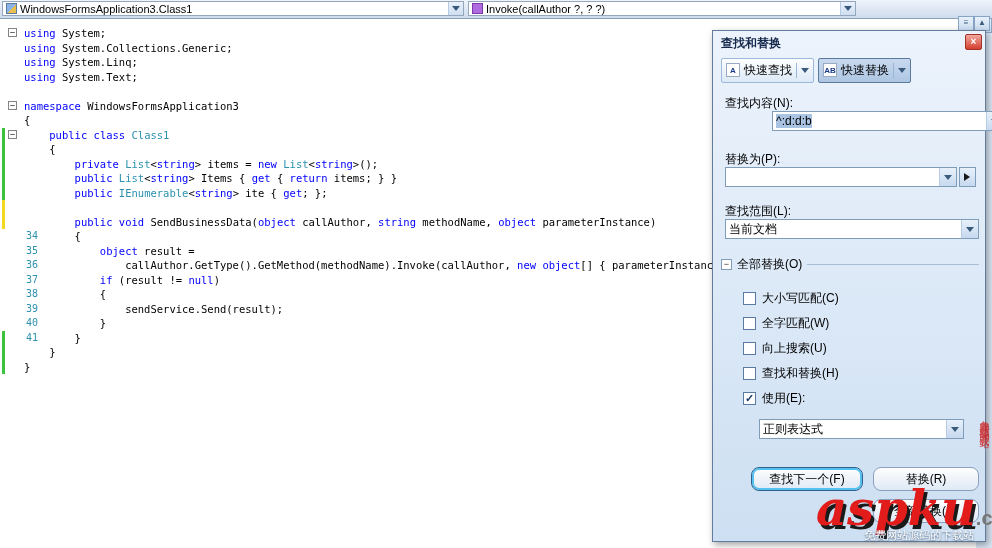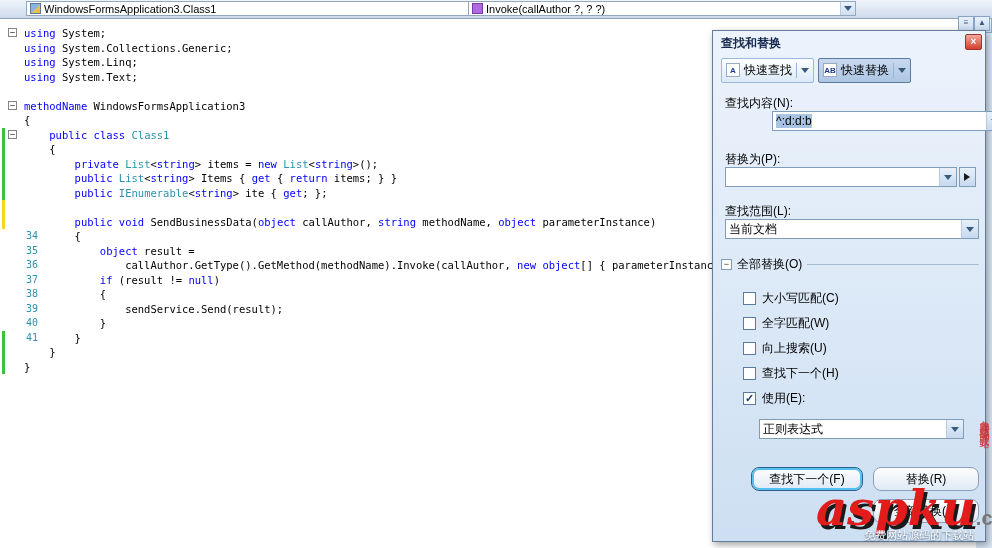--- a/index.html
+++ b/index.html
@@ -4,21 +4,21 @@
 <style>
   html,body{margin:0;padding:0;}
   .screen{position:relative;width:992px;height:548px;background:#cfdded;overflow:hidden;
           font-family:"Liberation Sans",sans-serif;font-size:12px;color:#000;}
 
   
   .navbar{position:absolute;left:0;top:0;width:992px;height:18px;
           background:linear-gradient(#eef4fb,#cfdcee);border-bottom:1px solid #8ba0b9;z-index:3;}
   .combo{position:absolute;top:1px;height:15px;background:#fff;border:1px solid #94a7bd;
          display:flex;align-items:center;padding-left:3px;box-sizing:border-box;cursor:default;}
-  .combo-left{left:2px;width:462px;margin-left:24px;}
+  .combo-left{left:2px;width:462px;}
   .combo-right{left:468px;width:388px;align-items:center;}
   .combo-text{font-size:11px;white-space:nowrap;overflow:hidden;flex:1;margin-left:3px;}
   .combo-arrow{width:14px;height:100%;display:flex;align-items:center;justify-content:center;
                background:linear-gradient(#eaf2fc,#cddff2);border-left:1px solid #b8cbe0;}
   .tri-down{width:0;height:0;border:4px solid transparent;border-top:5px solid #3a5a7c;margin-top:4px;}
   .mini-icon{position:absolute;top:16px;width:14px;height:13px;background:linear-gradient(#e8f1fb,#cbdcf0);
              border:1px solid #88a4c4;font-size:8px;line-height:12px;text-align:center;color:#3a5a7c;z-index:3;}
   .class-glyph{width:9px;height:9px;background:linear-gradient(135deg,#8ab4e8 55%,#e8c050 55%);border:1px solid #5a7aa0;}
   .method-glyph{width:9px;height:9px;background:#b06ae0;border:1px solid #7a3aa8;}
 
@@ -120,21 +120,21 @@
   <div class="mini-icon" style="left:958px;">≡</div>
   <div class="mini-icon" style="left:974px;">▲</div>
 
   <div class="editor">
     <div class="code-area" id="code-lines">
         <div class="code-row"><span class="fold">−</span><span class="code"><span class="tk-k">using</span><span class="tk-p"> System;</span></span></div>
         <div class="code-row"><span class="code"><span class="tk-k">using</span><span class="tk-p"> System.Collections.Generic;</span></span></div>
         <div class="code-row"><span class="code"><span class="tk-k">using</span><span class="tk-p"> System.Linq;</span></span></div>
         <div class="code-row"><span class="code"><span class="tk-k">using</span><span class="tk-p"> System.Text;</span></span></div>
         <div class="code-row"><span class="code"></span></div>
-        <div class="code-row"><span class="fold">−</span><span class="code"><span class="tk-k">methodName</span><span class="tk-p"> WindowsFormsApplication3</span></span></div>
+        <div class="code-row"><span class="fold">−</span><span class="code"><span class="tk-k">namespace</span><span class="tk-p"> WindowsFormsApplication3</span></span></div>
         <div class="code-row"><span class="code"><span class="tk-p">{</span></span></div>
         <div class="code-row"><span class="bar green"></span><span class="fold">−</span><span class="code"><span class="tk-p">    </span><span class="tk-k">public</span><span class="tk-p"> </span><span class="tk-k">class</span><span class="tk-p"> </span><span class="tk-t">Class1</span></span></div>
         <div class="code-row"><span class="bar green"></span><span class="code"><span class="tk-p">    {</span></span></div>
         <div class="code-row"><span class="bar green"></span><span class="code"><span class="tk-p">        </span><span class="tk-k">private</span><span class="tk-p"> </span><span class="tk-t">List</span><span class="tk-p">&lt;</span><span class="tk-k">string</span><span class="tk-p">&gt; items = </span><span class="tk-k">new</span><span class="tk-p"> </span><span class="tk-t">List</span><span class="tk-p">&lt;</span><span class="tk-k">string</span><span class="tk-p">&gt;();</span></span></div>
         <div class="code-row"><span class="bar green"></span><span class="code"><span class="tk-p">        </span><span class="tk-k">public</span><span class="tk-p"> </span><span class="tk-t">List</span><span class="tk-p">&lt;</span><span class="tk-k">string</span><span class="tk-p">&gt; Items { </span><span class="tk-k">get</span><span class="tk-p"> { </span><span class="tk-k">return</span><span class="tk-p"> items; } }</span></span></div>
         <div class="code-row"><span class="bar green"></span><span class="code"><span class="tk-p">        </span><span class="tk-k">public</span><span class="tk-p"> </span><span class="tk-t">IEnumerable</span><span class="tk-p">&lt;</span><span class="tk-k">string</span><span class="tk-p">&gt; ite { </span><span class="tk-k">get</span><span class="tk-p">; };</span></span></div>
         <div class="code-row"><span class="bar yellow"></span><span class="code"></span></div>
         <div class="code-row"><span class="bar yellow"></span><span class="code"><span class="tk-p">        </span><span class="tk-k">public</span><span class="tk-p"> </span><span class="tk-k">void</span><span class="tk-p"> SendBusinessData(</span><span class="tk-k">object</span><span class="tk-p"> callAuthor, </span><span class="tk-k">string</span><span class="tk-p"> methodName, </span><span class="tk-k">object</span><span class="tk-p"> parameterInstance)</span></span></div>
         <div class="code-row"><span class="lnum">34</span><span class="code"><span class="tk-p">        {</span></span></div>
         <div class="code-row"><span class="lnum">35</span><span class="code"><span class="tk-p">            </span><span class="tk-k">object</span><span class="tk-p"> result =</span></span></div>
@@ -221,21 +221,21 @@
         <div class="cb-row">
           <span class="cb"></span>
           <span>全字匹配(W)</span>
         </div>
         <div class="cb-row">
           <span class="cb"></span>
           <span>向上搜索(U)</span>
         </div>
         <div class="cb-row">
           <span class="cb"></span>
-          <span>查找下一个(H)</span>
+          <span>查找和替换(H)</span>
         </div>
         <div class="cb-row">
           <span class="cb">✓</span>
           <span>使用(E):</span>
         </div>
       </div>
 
     <div class="dd use-dd">
       <span>正则表达式</span>
       <span class="dd-btn">

